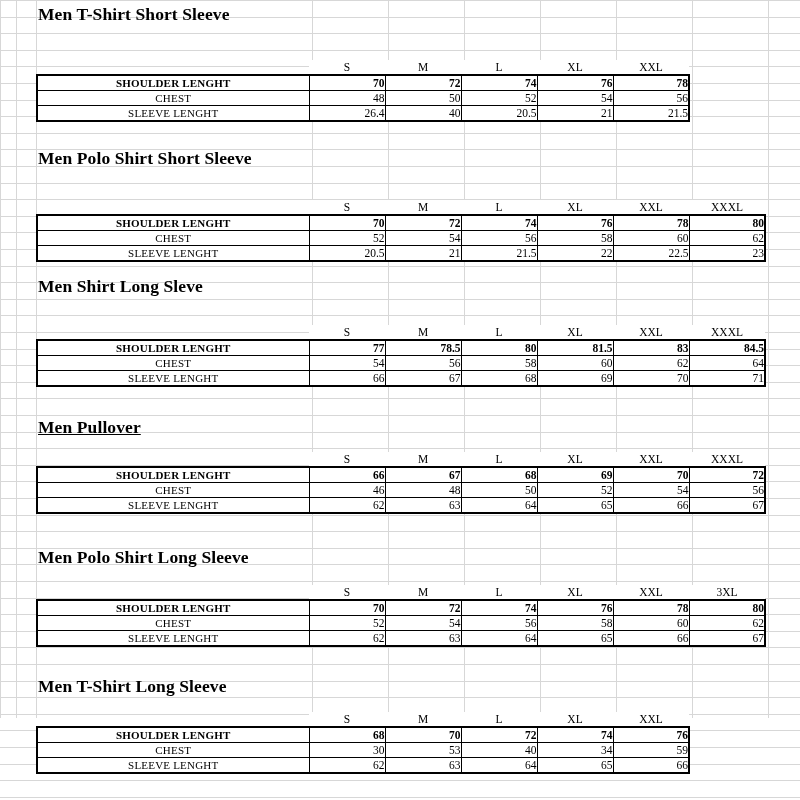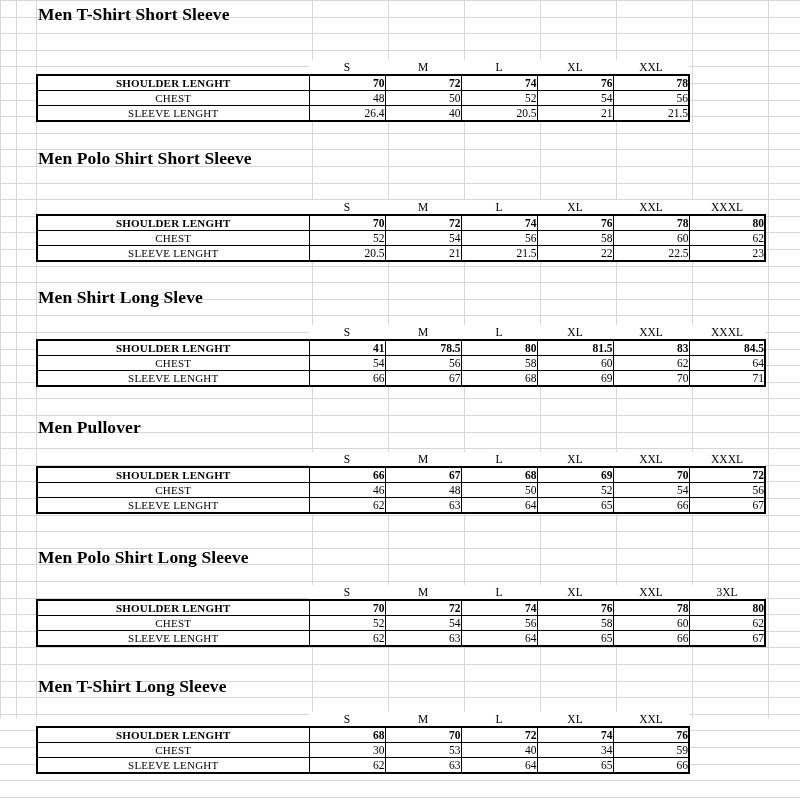--- a/index.html
+++ b/index.html
@@ -263,37 +263,37 @@
               <td class="sizecell">21</td>
               <td class="sizecell">21.5</td>
               <td class="sizecell">22</td>
               <td class="sizecell">22.5</td>
               <td class="sizecell lastcol">23</td>
             </tr>
           </tbody>
         </table>
       </div>
       <div class="block" style="top: 0px;">
-        <div class="block-title" style="top: 287px; text-align: right;">Men Shirt Long Sleve</div>
+        <div class="block-title" style="top: 276px; text-align: right;">Men Shirt Long Sleve</div>
         <table class="size-table" style="top: 325px; left: 36px; width: 728px;">
           <thead>
             <tr class="header">
               <td class="rowlabel"></td>
               <td class="sizecell">S</td>
               <td class="sizecell">M</td>
               <td class="sizecell">L</td>
               <td class="sizecell">XL</td>
               <td class="sizecell">XXL</td>
               <td class="sizecell">XXXL</td>
             </tr>
           </thead>
           <tbody class="databody">
             <tr class="data first-data">
               <td class="rowlabel">SHOULDER LENGHT</td>
-              <td class="sizecell">41</td>
+              <td class="sizecell">77</td>
               <td class="sizecell">78.5</td>
               <td class="sizecell">80</td>
               <td class="sizecell">81.5</td>
               <td class="sizecell">83</td>
               <td class="sizecell lastcol">84.5</td>
             </tr>
             <tr class="data">
               <td class="rowlabel">CHEST</td>
               <td class="sizecell">54</td>
               <td class="sizecell">56</td>
@@ -308,21 +308,21 @@
               <td class="sizecell">67</td>
               <td class="sizecell">68</td>
               <td class="sizecell">69</td>
               <td class="sizecell">70</td>
               <td class="sizecell lastcol">71</td>
             </tr>
           </tbody>
         </table>
       </div>
       <div class="block" style="top: 0px;">
-        <div class="block-title" style="top: 417px;">Men Pullover</div>
+        <div class="block-title" style="top: 417px; text-decoration: underline;">Men Pullover</div>
         <table class="size-table" style="top: 452px; left: 36px; width: 728px;">
           <thead>
             <tr class="header">
               <td class="rowlabel"></td>
               <td class="sizecell">S</td>
               <td class="sizecell">M</td>
               <td class="sizecell">L</td>
               <td class="sizecell">XL</td>
               <td class="sizecell">XXL</td>
               <td class="sizecell">XXXL</td>

